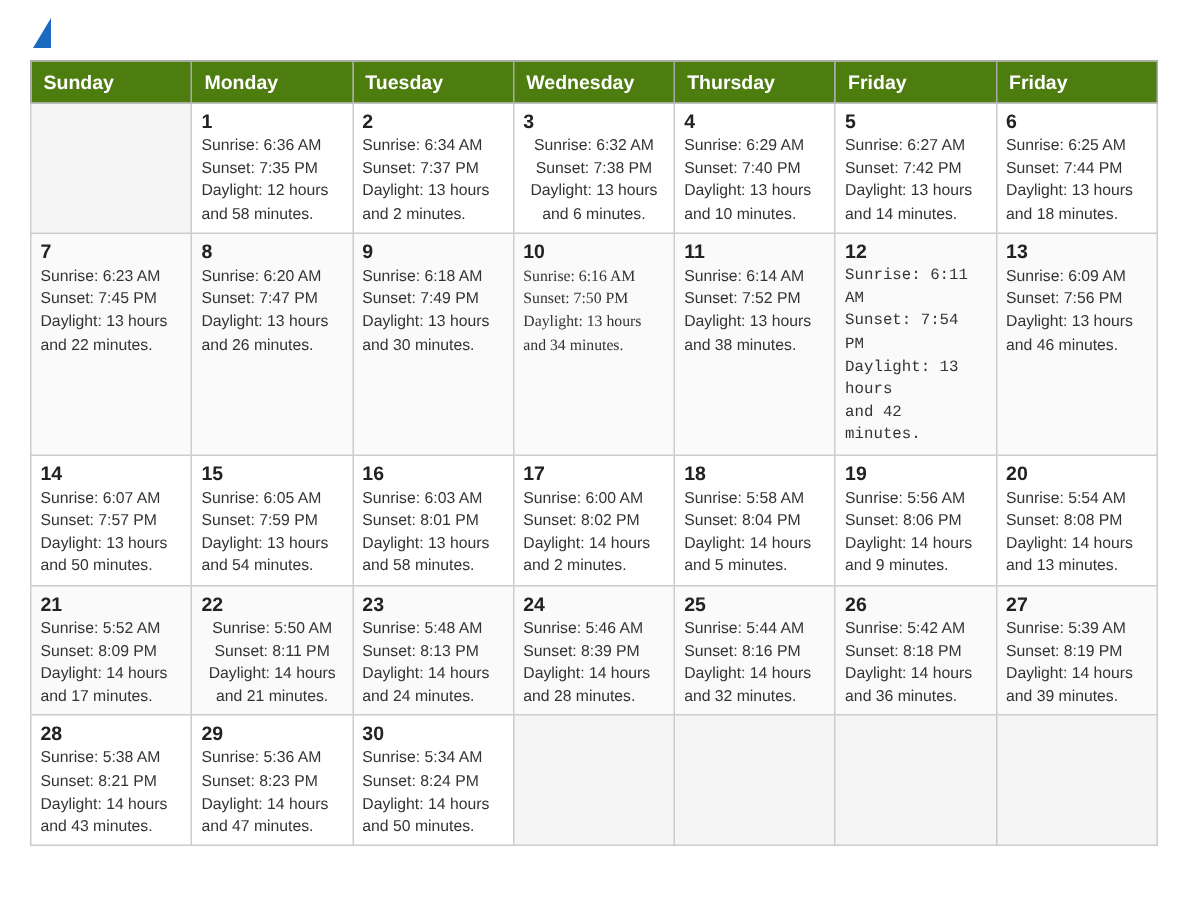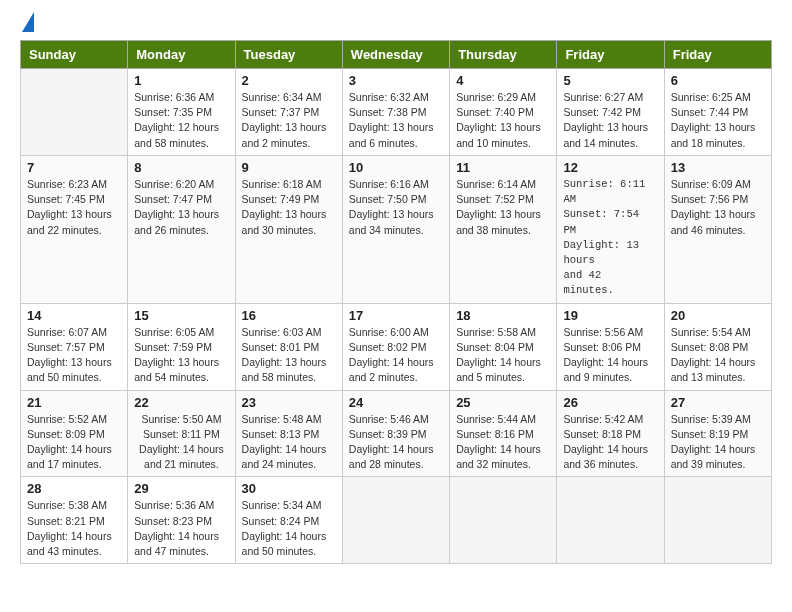--- a/index.html
+++ b/index.html
@@ -141,21 +141,21 @@
         </td>
         <td>
           <span class="day-number">2</span>
           <div class="day-info" style="white-space: pre-line;">Sunrise: 6:34 AM
 Sunset: 7:37 PM
 Daylight: 13 hours
 and 2 minutes.</div>
         </td>
         <td>
           <span class="day-number">3</span>
-          <div class="day-info" style="white-space: pre-line;">Sunrise: 6:32 AM
+          <div class="day-info" style="white-space: pre-line; text-align: center;">Sunrise: 6:32 AM
 Sunset: 7:38 PM
 Daylight: 13 hours
 and 6 minutes.</div>
         </td>
         <td>
           <span class="day-number">4</span>
           <div class="day-info" style="white-space: pre-line;">Sunrise: 6:29 AM
 Sunset: 7:40 PM
 Daylight: 13 hours
 and 10 minutes.</div>
@@ -192,21 +192,21 @@
         </td>
         <td>
           <span class="day-number">9</span>
           <div class="day-info" style="white-space: pre-line;">Sunrise: 6:18 AM
 Sunset: 7:49 PM
 Daylight: 13 hours
 and 30 minutes.</div>
         </td>
         <td>
           <span class="day-number">10</span>
-          <div class="day-info" style="white-space: pre-line;">Sunrise: 6:16 AM
+          <div class="day-info" style="white-space: pre-line; font-family: Liberation Serif, serif;">Sunrise: 6:16 AM
 Sunset: 7:50 PM
 Daylight: 13 hours
 and 34 minutes.</div>
         </td>
         <td>
           <span class="day-number">11</span>
           <div class="day-info" style="white-space: pre-line;">Sunrise: 6:14 AM
 Sunset: 7:52 PM
 Daylight: 13 hours
 and 38 minutes.</div>

